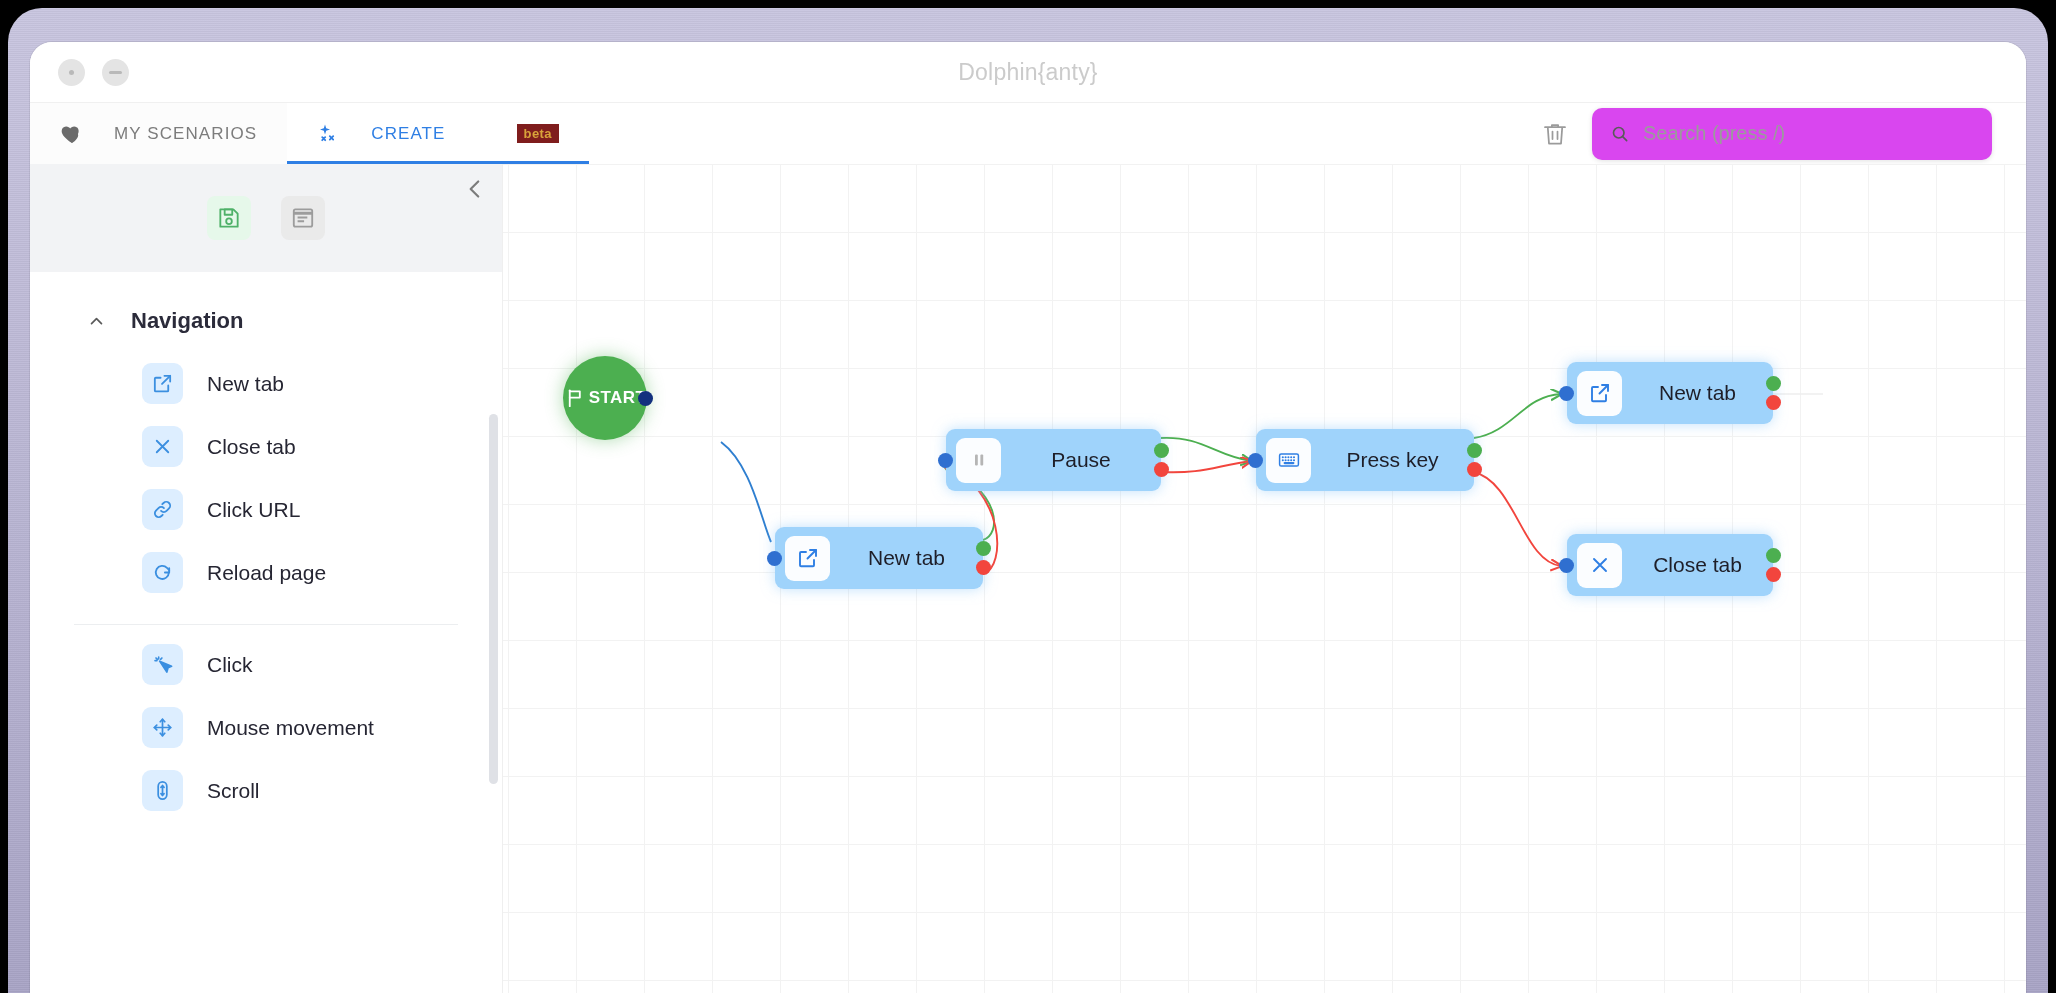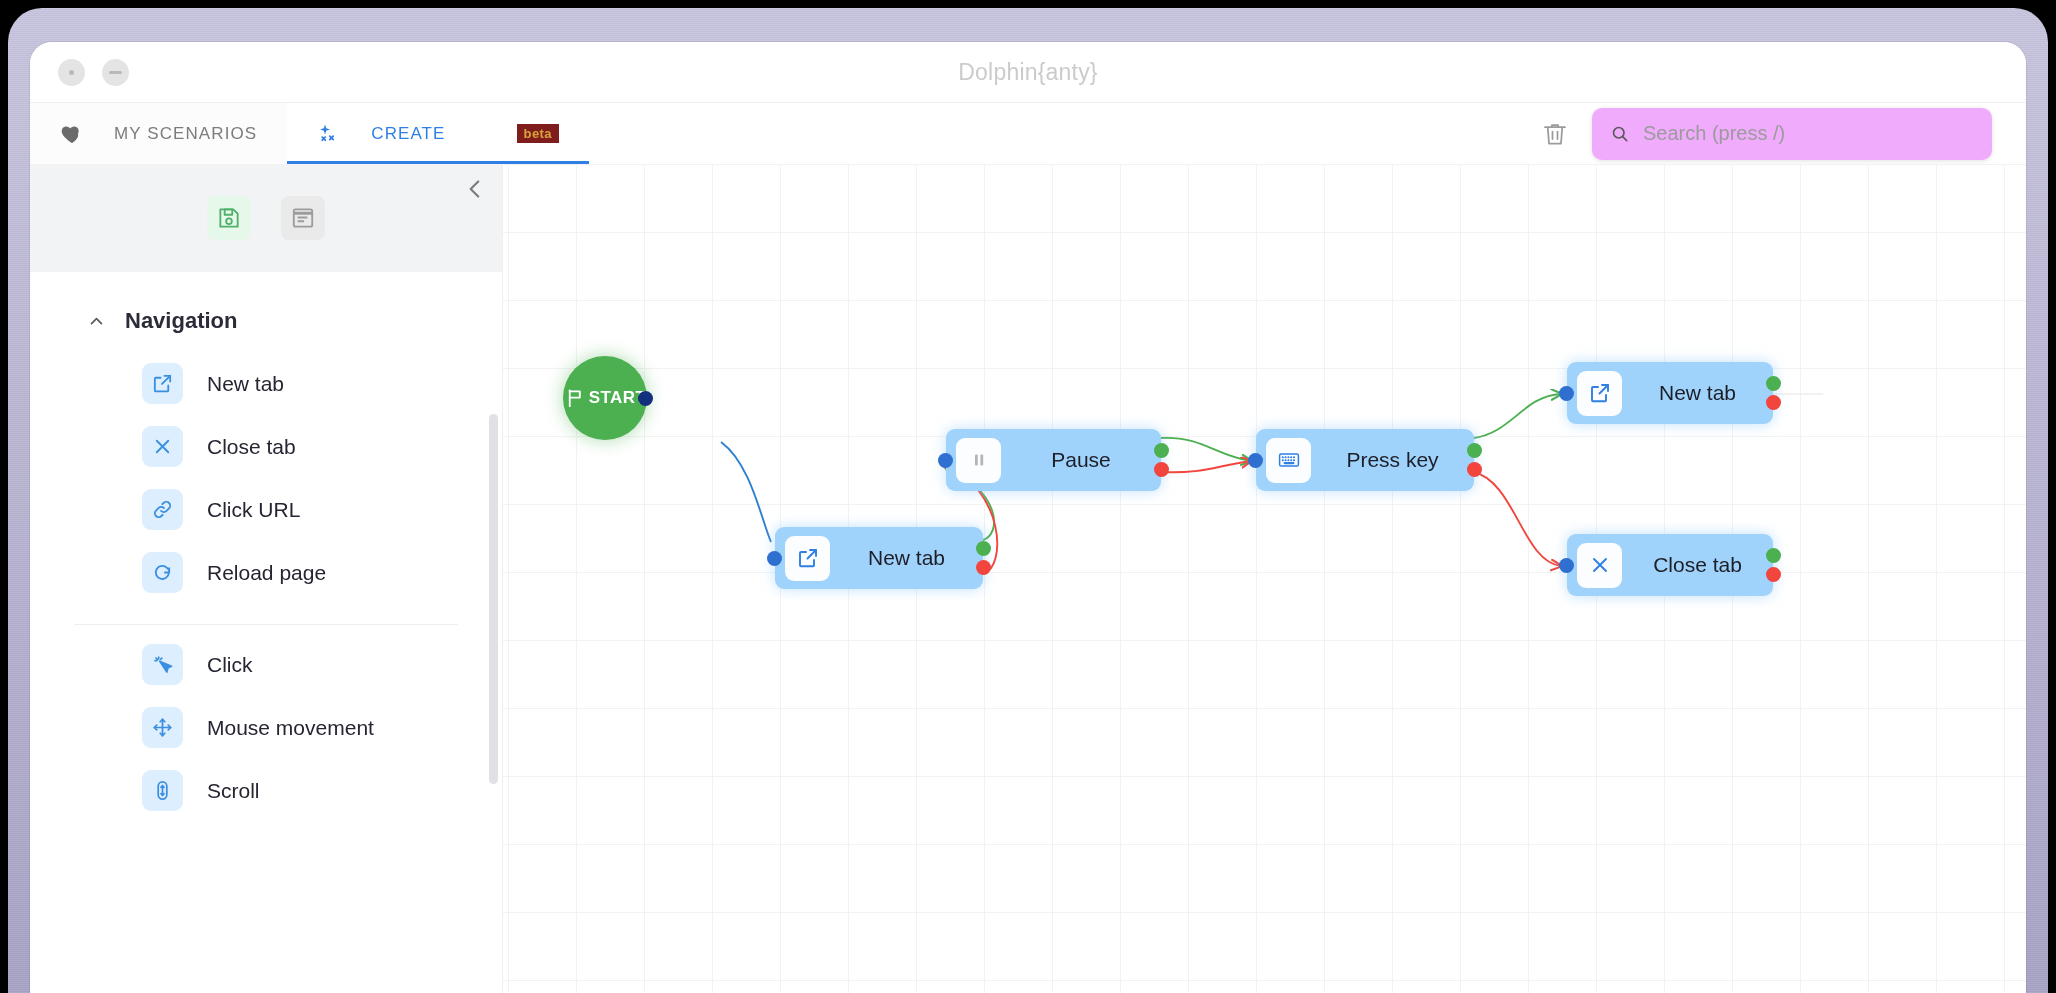--- a/index.html
+++ b/index.html
@@ -133,21 +133,21 @@
   }
   .trash-btn {
     width: 30px; height: 30px;
     color: #9b9b9b;
     cursor: pointer;
     display: flex; align-items: center; justify-content: center;
   }
   .search-box {
     width: 400px;
     height: 52px;
-    background: #f0abfc;
+    background: #d946ef;
     border-radius: 10px;
     box-shadow: 0 1px 5px rgba(0,0,0,.12);
     display: flex;
     align-items: center;
     gap: 13px;
     padding: 0 18px;
   }
   .search-box svg { color: #5a5a5a; width: 20px; height: 20px; flex: 0 0 auto;}
   .search-box input {
     border: none;
@@ -202,21 +202,21 @@
 
   .sidebar-scroll {
     height: calc(100% - 108px);
     overflow: hidden;
     position: relative;
     padding-top: 18px;
   }
   .group-header {
     display: flex;
     align-items: center;
-    gap: 20px;
+    gap: 26px;
     padding: 18px 0 18px 58px;
     cursor: pointer;
   }
   .group-header .chev {
     width: 17px; height: 17px;
     color: #5a5a5a;
   }
   .group-title {
     font-size: 22px;
     font-weight: bold;

